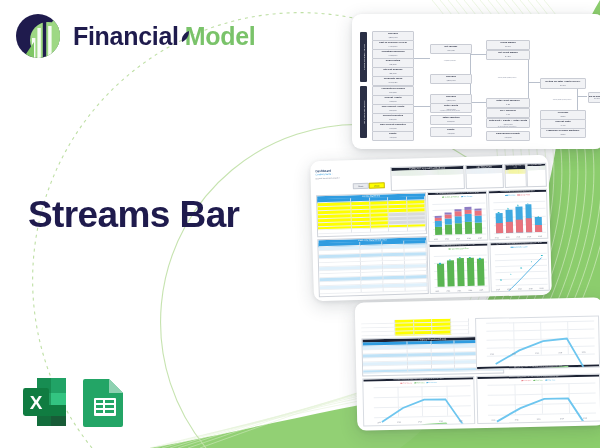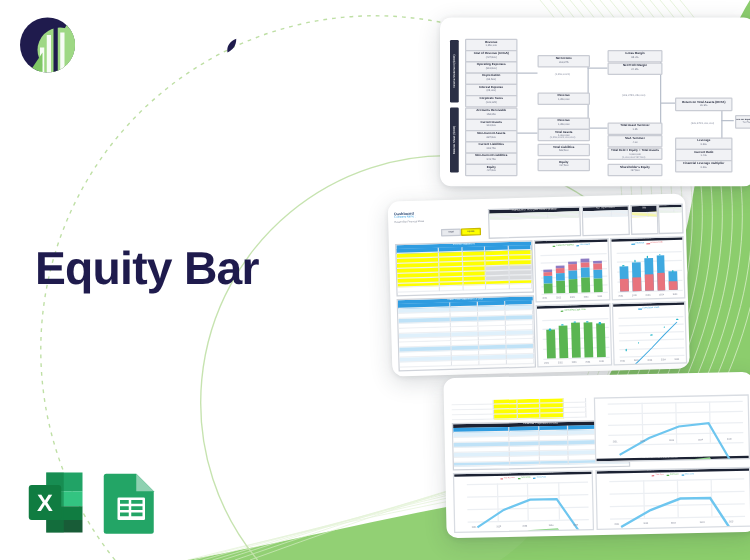--- a/index.html
+++ b/index.html
@@ -164,26 +164,29 @@
           <circle cx="34" cy="28" r="18" fill="#9ed884"></circle>
           <rect x="18" y="26" width="3.4" height="22" fill="#ffffff" opacity="0.92"></rect>
           <rect x="23.4" y="16" width="3.4" height="32" fill="#ffffff" opacity="0.92"></rect>
           <rect x="28.8" y="9" width="3.4" height="39" fill="#1f1b4d"></rect>
           <rect x="34.2" y="14" width="3.4" height="34" fill="#ffffff" opacity="0.92"></rect>
           <path d="M12,42 L20,30 L20,48 L12,48 Z" fill="#7fc765"></path>
         </g>
         <circle cx="24" cy="24" r="22" fill="none" stroke="none"></circle>
       </svg>
     </div>
+    <div class="logo-text">
+      <span class="t1">Financial</span><span style="display:inline-block;width:6px"></span><span class="t2">Model</span>
+    </div>
   </div>
   <svg style="position:absolute;left:180px;top:30px;" width="12" height="14" viewBox="0 0 12 14">
     <path d="M9,1 C9,7 6,10 2,12 C1,7 4,3 9,1 Z" fill="#1f1b4d"></path>
   </svg>
 
-  <div class="title">Equity Bar</div>
+  <div class="title">Streams Bar</div>
 
   <div class="icons">
     <div class="app-icon">
       <svg viewBox="0 0 47 52" width="47" height="52">
         <rect x="16" y="2" width="29" height="15" fill="#21a366"></rect>
         <rect x="16" y="17" width="29" height="12" fill="#33c481"></rect>
         <rect x="16" y="29" width="29" height="11" fill="#107c41"></rect>
         <rect x="16" y="40" width="29" height="10" fill="#185c37"></rect>
         <rect x="16" y="2" width="14" height="48" fill="#107c41" opacity="0.55"></rect>
         <rect x="2" y="12" width="26" height="28" rx="2.4" fill="#107c41"></rect>

